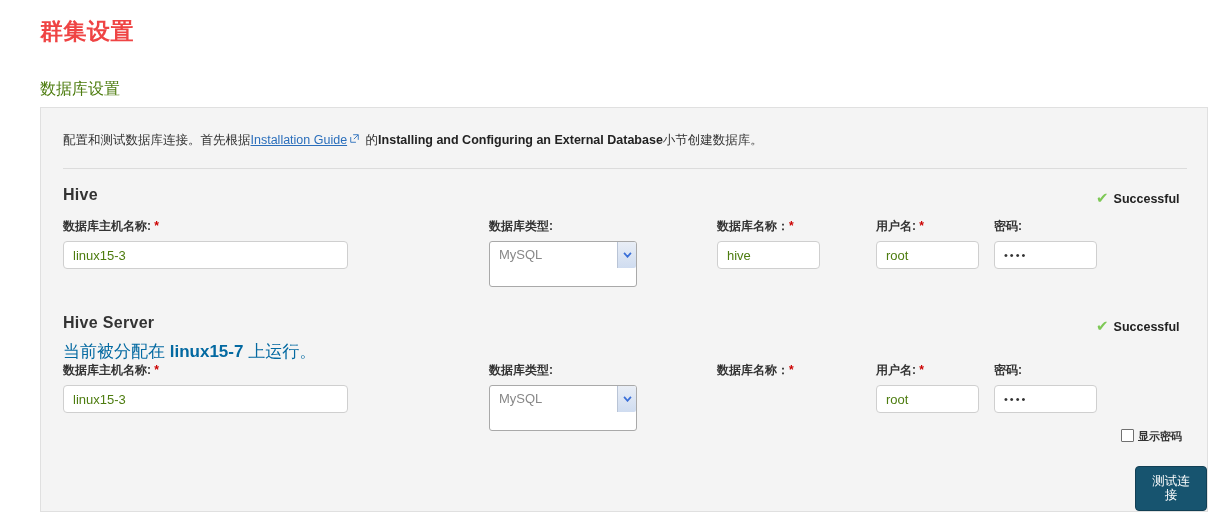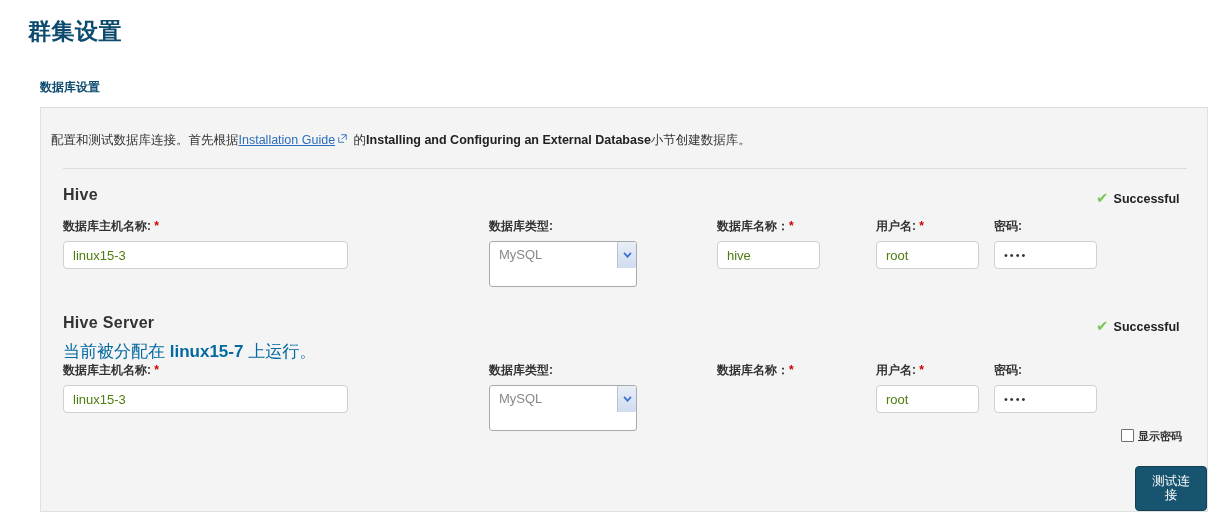--- a/index.html
+++ b/index.html
@@ -12,46 +12,46 @@
   }
   .page {
     position: relative;
     width: 1227px; height: 532px;
     background: #ffffff;
   }
 
   
   .page-title {
     position: absolute;
-    left: 28px; top: 16px;
+    left: 40px; top: 16px;
     font-size: 23px;
     font-weight: bold;
-    color: #0c4a6e;
+    color: #ef4444;
     letter-spacing: 0.5px;
   }
   .section-title {
     position: absolute;
     left: 40px; top: 79px;
-    font-size: 12px;
-    font-weight: bold;
-    color: #0c4a6e;
+    font-size: 16px;
+    font-weight: normal;
+    color: #4d7c0f;
   }
 
   
   .panel {
     position: absolute;
     left: 40px; top: 107px;
     width: 1168px; height: 405px;
     background: #f4f4f4;
     border: 1px solid #e0e0e0;
   }
 
   .panel-desc {
     position: absolute;
-    left: 10px; top: 23px;
+    left: 22px; top: 23px;
     font-size: 12.5px;
     color: #333333;
     line-height: 18px;
     white-space: nowrap;
   }
   .panel-desc b { font-weight: bold; color: #222222; }
   .link {
     color: #2a6ebb;
     text-decoration: underline;
     cursor: pointer;

